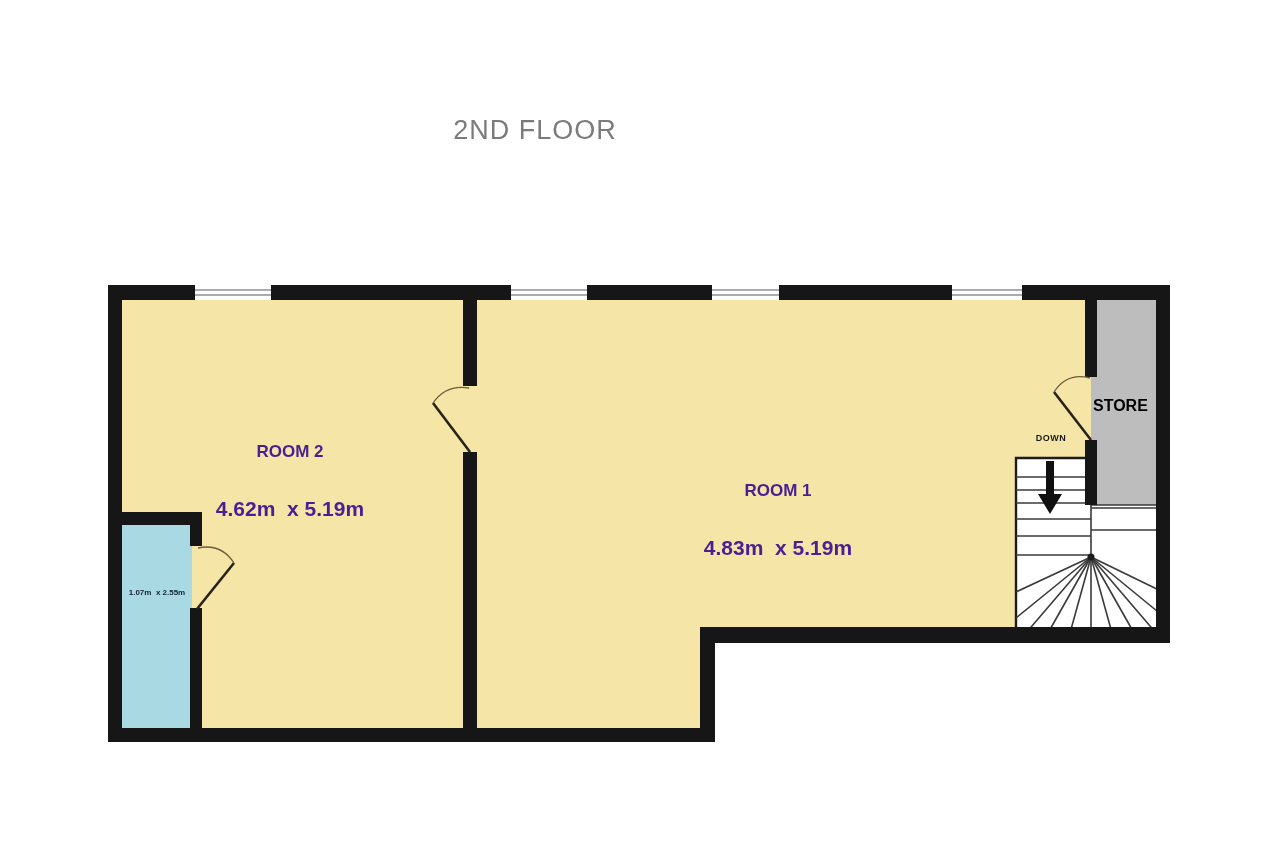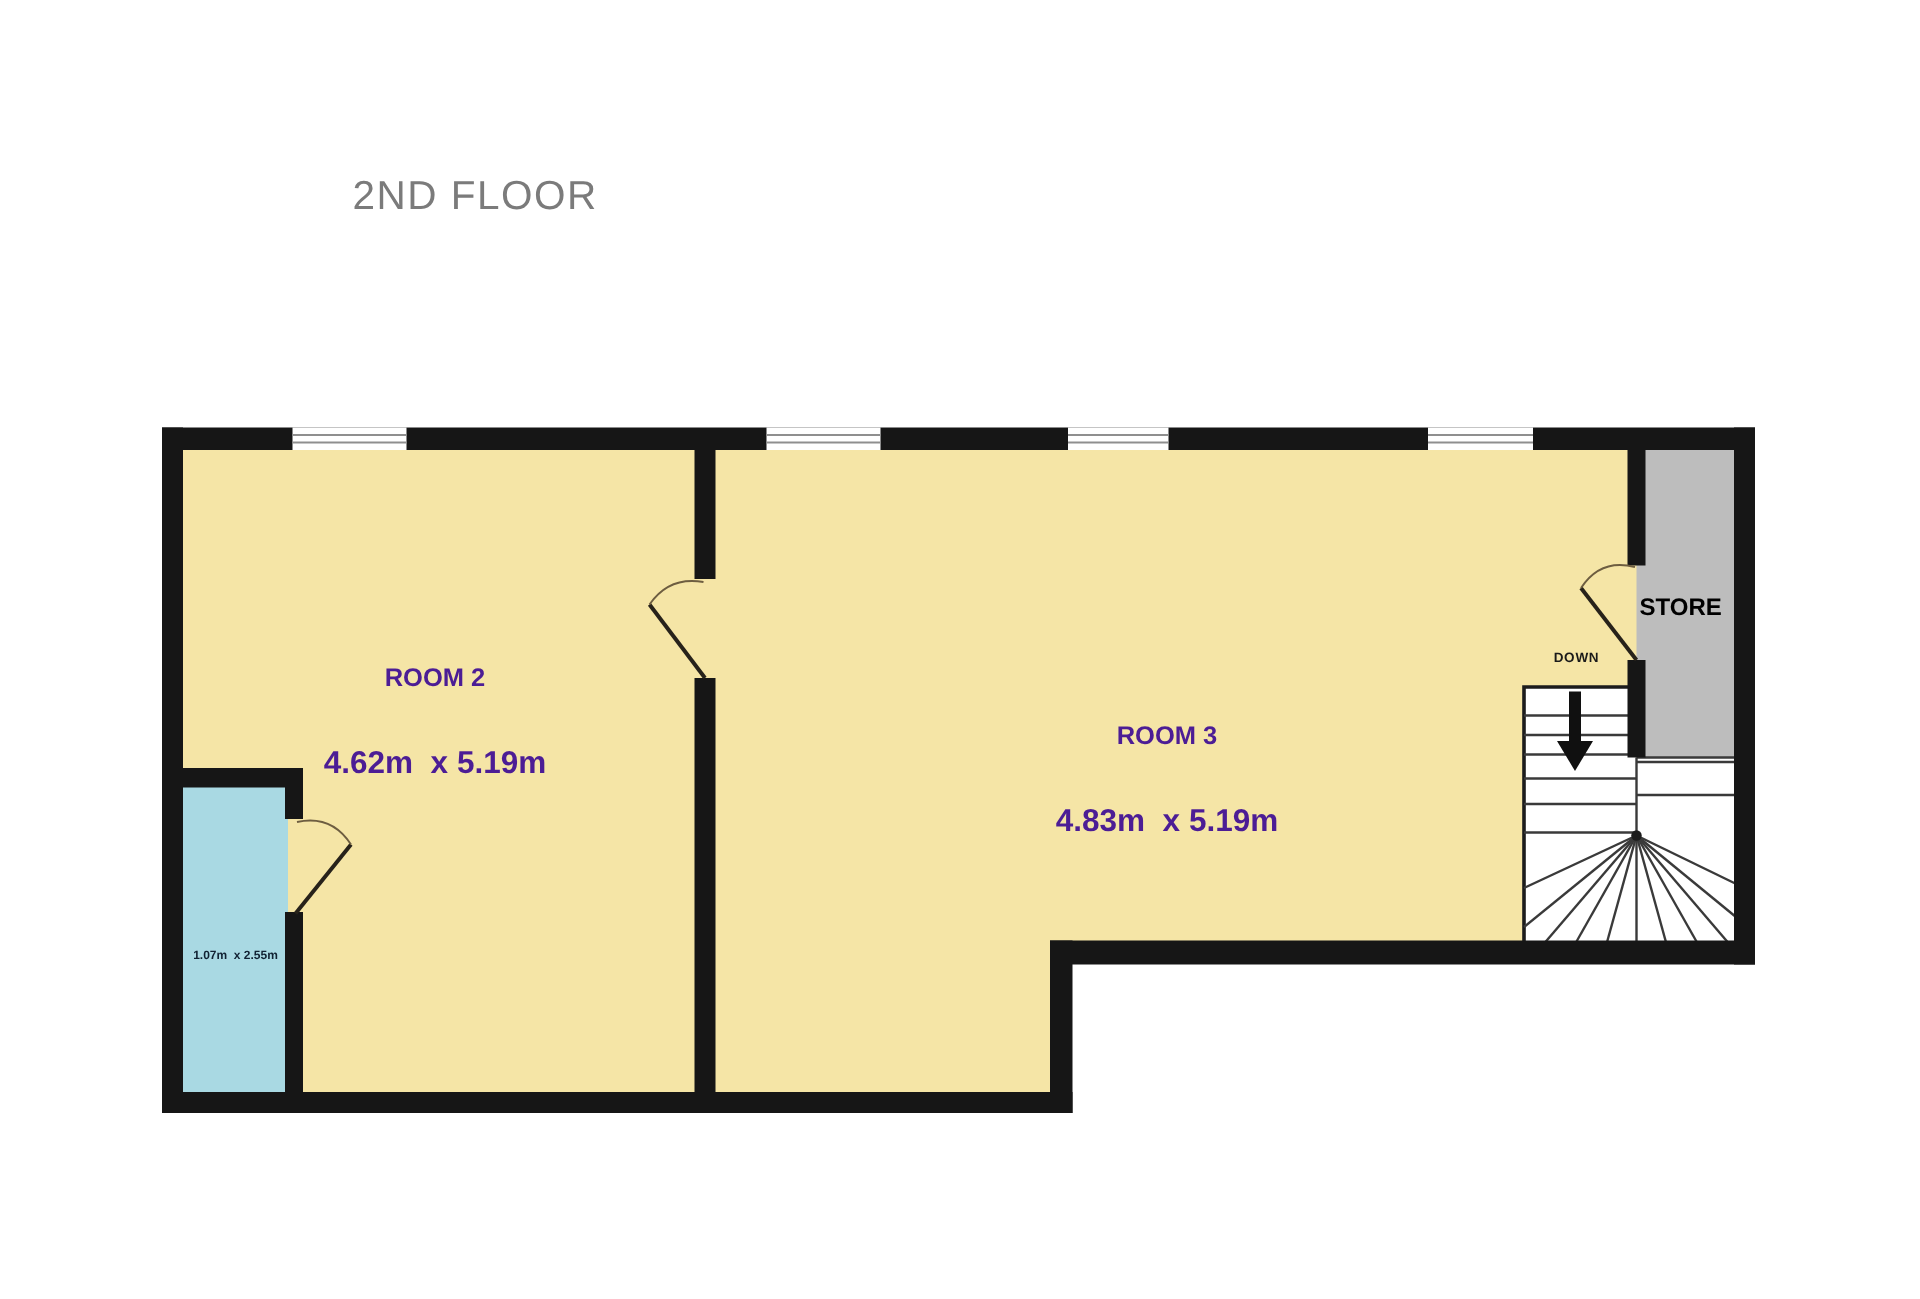--- a/index.html
+++ b/index.html
@@ -2,38 +2,38 @@
 <html><head>
 <meta charset="utf-8">
 <style>
   html,body{margin:0;padding:0;}
   body{
     width:1280px;height:866px;position:relative;background:#ffffff;
     font-family:"Liberation Sans", sans-serif;overflow:hidden;
   }
   .abs{position:absolute;}
   .title-block{
-    top:114px;left:235px;width:600px;text-align:left;
+    top:114px;left:235px;width:600px;text-align:center;
     color:#7b7b7b;letter-spacing:1px;
   }
   .title-line1{font-size:27px;line-height:32px;font-weight:400;}
   .title-line2{font-size:25px;line-height:32px;font-weight:400;}
   .room-label{color:#4c1d95;font-weight:bold;text-align:center;white-space:pre;}
   .room-name{font-size:17px;line-height:21px;}
   .room-dims{font-size:21px;line-height:21px;}
   .store-label{
     top:397px;left:1093px;width:66px;font-size:16px;font-weight:bold;
     color:#000000;letter-spacing:0;white-space:nowrap;
   }
   .down-label{
     top:433px;left:1028px;width:46px;font-size:9px;font-weight:bold;
     color:#1a1a1a;text-align:center;letter-spacing:0.5px;
   }
   .wet-dims{
-    top:632px;left:118px;width:78px;font-size:8px;font-weight:bold;
+    top:588px;left:118px;width:78px;font-size:8px;font-weight:bold;
     color:#123;text-align:center;white-space:pre;
   }
   svg{position:absolute;top:0;left:0;}
   .stair-line{stroke:#3a3a3a;stroke-width:1.6;fill:none;}
   .stair-edge{stroke:#1c1c1c;stroke-width:2.4;fill:none;}
   .win-line{stroke:#8f8f8f;stroke-width:1.4;}
   .door-leaf{stroke:#27221a;stroke-width:2.6;}
   .door-arc{stroke:#6d5d40;stroke-width:1.3;fill:none;}
 </style>
 </head>
@@ -149,21 +149,21 @@
 <div class="abs title-block">
   <div class="title-line1">2ND FLOOR</div>
 </div>
 
 <div class="abs room-label" style="top:405px;left:190px;width:200px;">
   <div class="room-name">ROOM 2</div>
   <div class="room-dims">4.62m  x 5.19m</div>
 </div>
 
 <div class="abs room-label" style="top:444px;left:678px;width:200px;">
-  <div class="room-name">ROOM 3</div>
+  <div class="room-name">ROOM 1</div>
   <div class="room-dims">4.83m  x 5.19m</div>
 </div>
 
 <div class="abs store-label">STORE</div>
 
 <div class="abs down-label">DOWN</div>
 
 <div class="abs wet-dims">1.07m  x 2.55m</div>
 
 </body></html>

